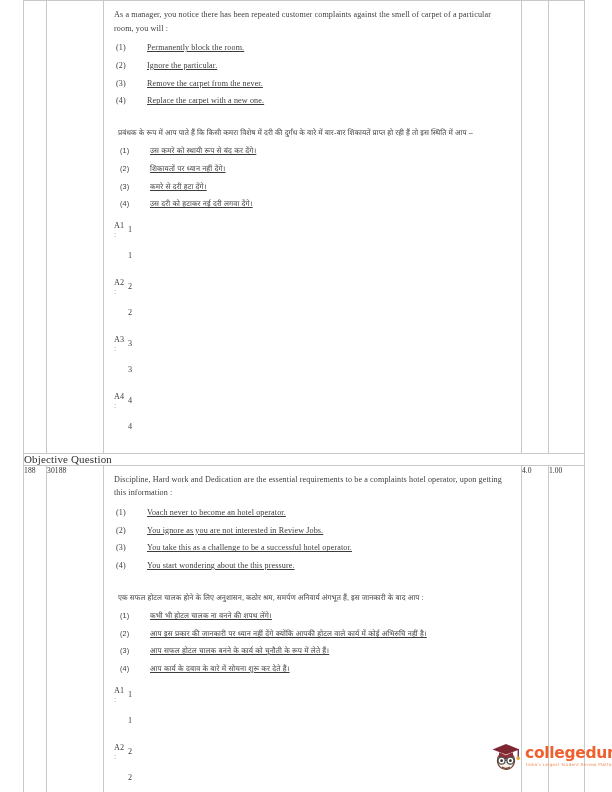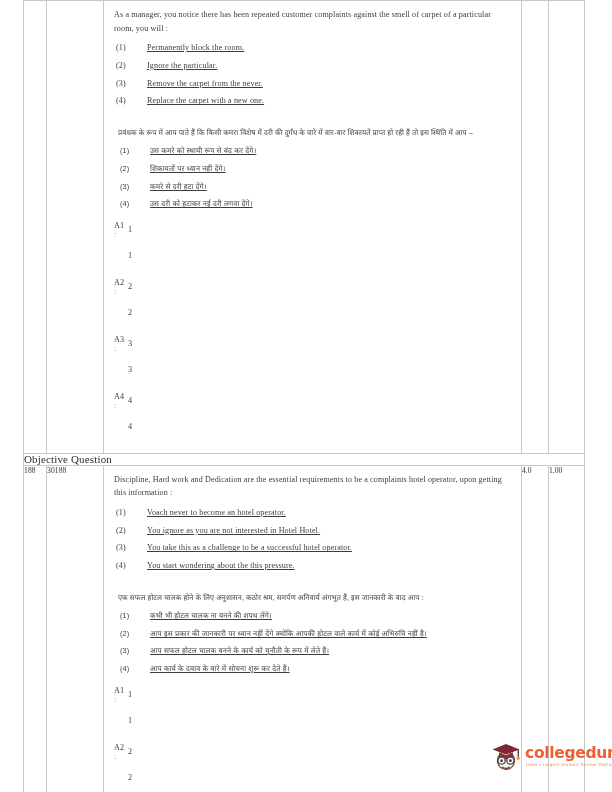--- a/index.html
+++ b/index.html
@@ -300,21 +300,21 @@
           <td>
             <div class="qbody">
               <p class="stem">Discipline, Hard work and Dedication are the essential requirements to be a complaints hotel operator, upon getting this information :</p>
               <ul class="opt-list">
                 <li class="opt">
                   <span class="opt-mark">(1)</span>
                   <span class="opt-text">Voach never to become an hotel operator.</span>
                 </li>
                 <li class="opt">
                   <span class="opt-mark">(2)</span>
-                  <span class="opt-text">You ignore as you are not interested in Hotel Hotel.</span>
+                  <span class="opt-text">You ignore as you are not interested in Review Jobs.</span>
                 </li>
                 <li class="opt">
                   <span class="opt-mark">(3)</span>
                   <span class="opt-text">You take this as a challenge to be a successful hotel operator.</span>
                 </li>
                 <li class="opt">
                   <span class="opt-mark">(4)</span>
                   <span class="opt-text">You start wondering about the this pressure.</span>
                 </li>
               </ul>

